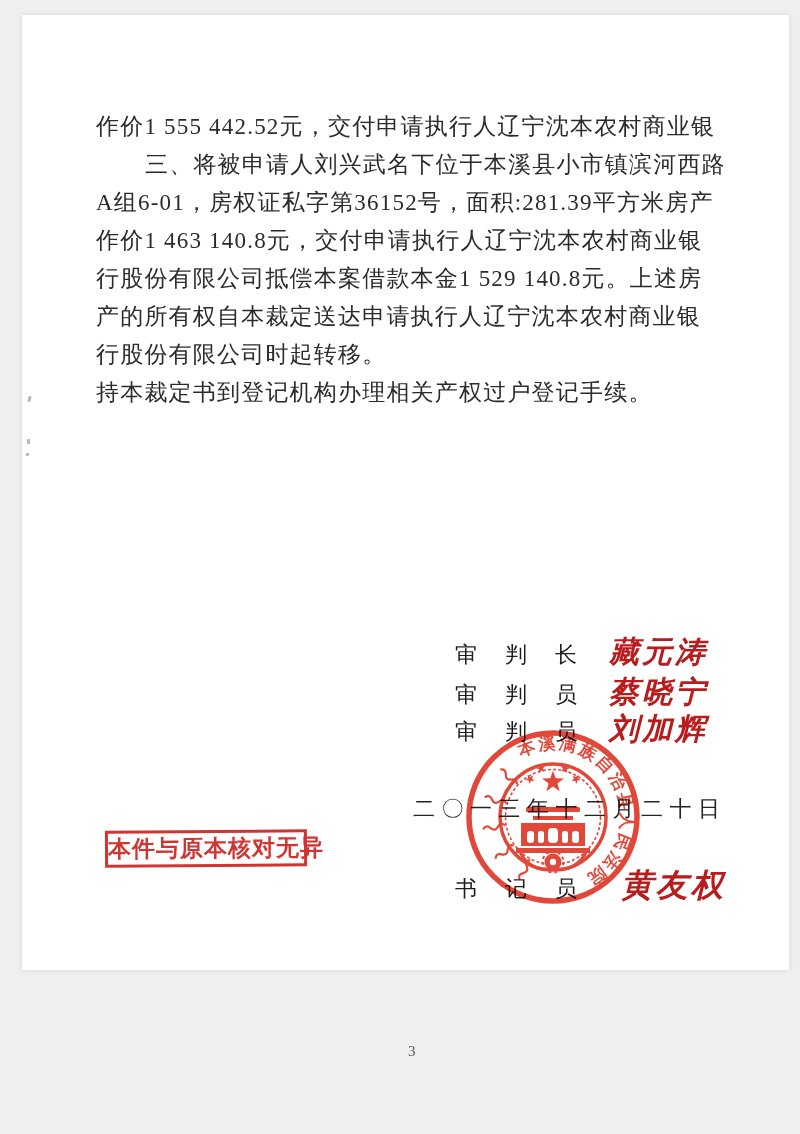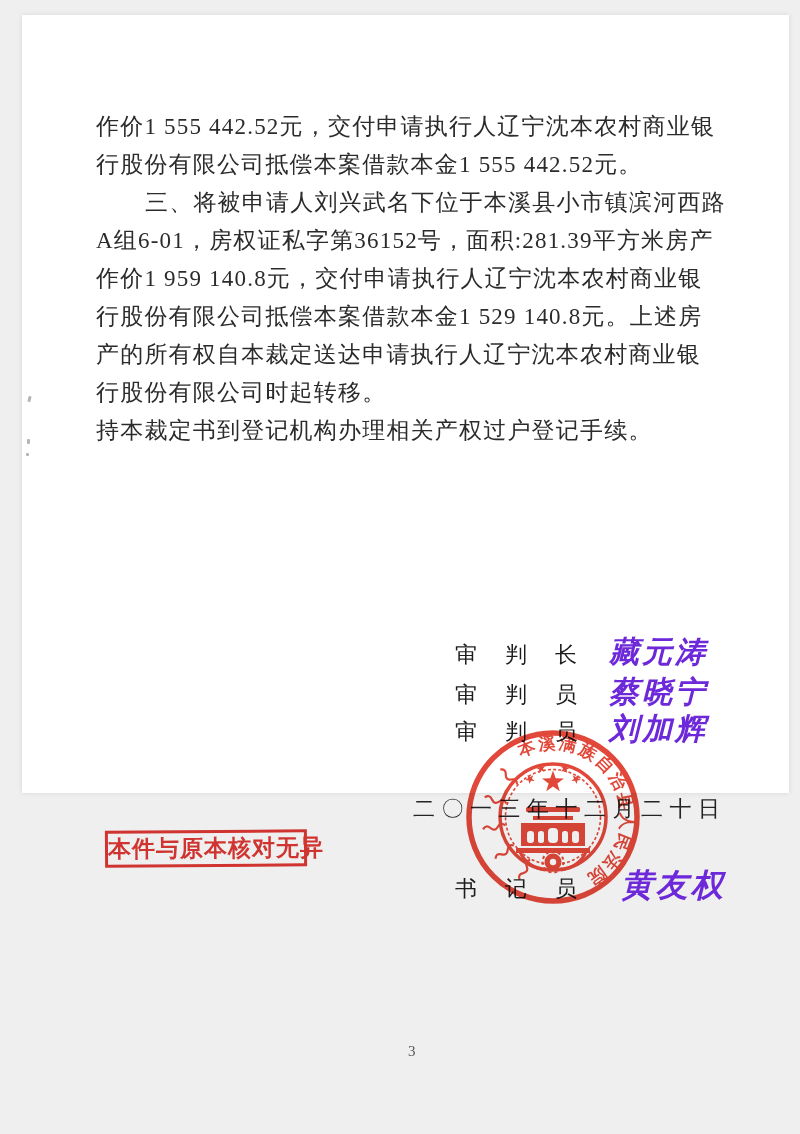--- a/index.html
+++ b/index.html
@@ -5,39 +5,39 @@
   html,body{margin:0;padding:0;}
   body{
     width:800px;height:1134px;
     background:#efefef;
     overflow:hidden;
     position:relative;
     font-family:"Liberation Serif", serif;
   }
   .page{
     position:absolute;left:22px;top:15px;
-    width:767px;height:778px;
+    width:767px;height:955px;
     background:#ffffff;
     box-shadow:0 0 5px rgba(0,0,0,.10);
   }
   
   .body-text{
     position:absolute;left:74px;top:93px;width:630px;
     font-size:23px;line-height:38px;
     letter-spacing:1.2px;color:#2b2b2b;
   }
   .tline{height:38px;white-space:nowrap;}
   .tline.indent{padding-left:49px;}
 
   
   .sig-row{position:absolute;left:424px;white-space:nowrap;color:#1c1c1c;}
   .sig-label{font-size:22px;letter-spacing:28px;vertical-align:baseline;margin-left:9px;}
   .sig-name{
     font-size:30px;font-weight:bold;font-style:italic;
-    letter-spacing:3px;margin-left:4px;color:#6d28d9;
+    letter-spacing:3px;margin-left:4px;color:#b91c1c;
     font-family:"DejaVu Serif", serif;
   }
   .row1{top:617px;}
   .row2{top:657px;}
   .row3{top:694px;}
 
   .date-row{
     position:absolute;left:391px;top:779px;
     font-size:22px;letter-spacing:6.5px;color:#242424;white-space:nowrap;
   }
@@ -75,24 +75,23 @@
   .speck.s2{left:5px;top:424px;width:3px;height:5px;}
   .speck.s3{left:4px;top:438px;width:3px;height:3px;}
 </style>
 </head>
 <body>
 
 <div class="page">
 
   <div class="body-text">
     <div class="tline">作价1 555 442.52元，交付申请执行人辽宁沈本农村商业银</div>
-    <div class="tline">行股份有限公司抵偿本案借款本金1 555 442.52元。</div>
     <div class="tline indent">三、将被申请人刘兴武名下位于本溪县小市镇滨河西路</div>
     <div class="tline">A组6-01，房权证私字第36152号，面积:281.39平方米房产</div>
-    <div class="tline">作价1 959 140.8元，交付申请执行人辽宁沈本农村商业银</div>
+    <div class="tline">作价1 463 140.8元，交付申请执行人辽宁沈本农村商业银</div>
     <div class="tline">行股份有限公司抵偿本案借款本金1 529 140.8元。上述房</div>
     <div class="tline">产的所有权自本裁定送达申请执行人辽宁沈本农村商业银</div>
     <div class="tline">行股份有限公司时起转移。</div>
     <div class="tline">持本裁定书到登记机构办理相关产权过户登记手续。</div>
   </div>
 
   <div class="sig-row row1">
     <span class="sig-label">审判长</span><span class="sig-name">藏元涛</span>
   </div>
   <div class="sig-row row2">

